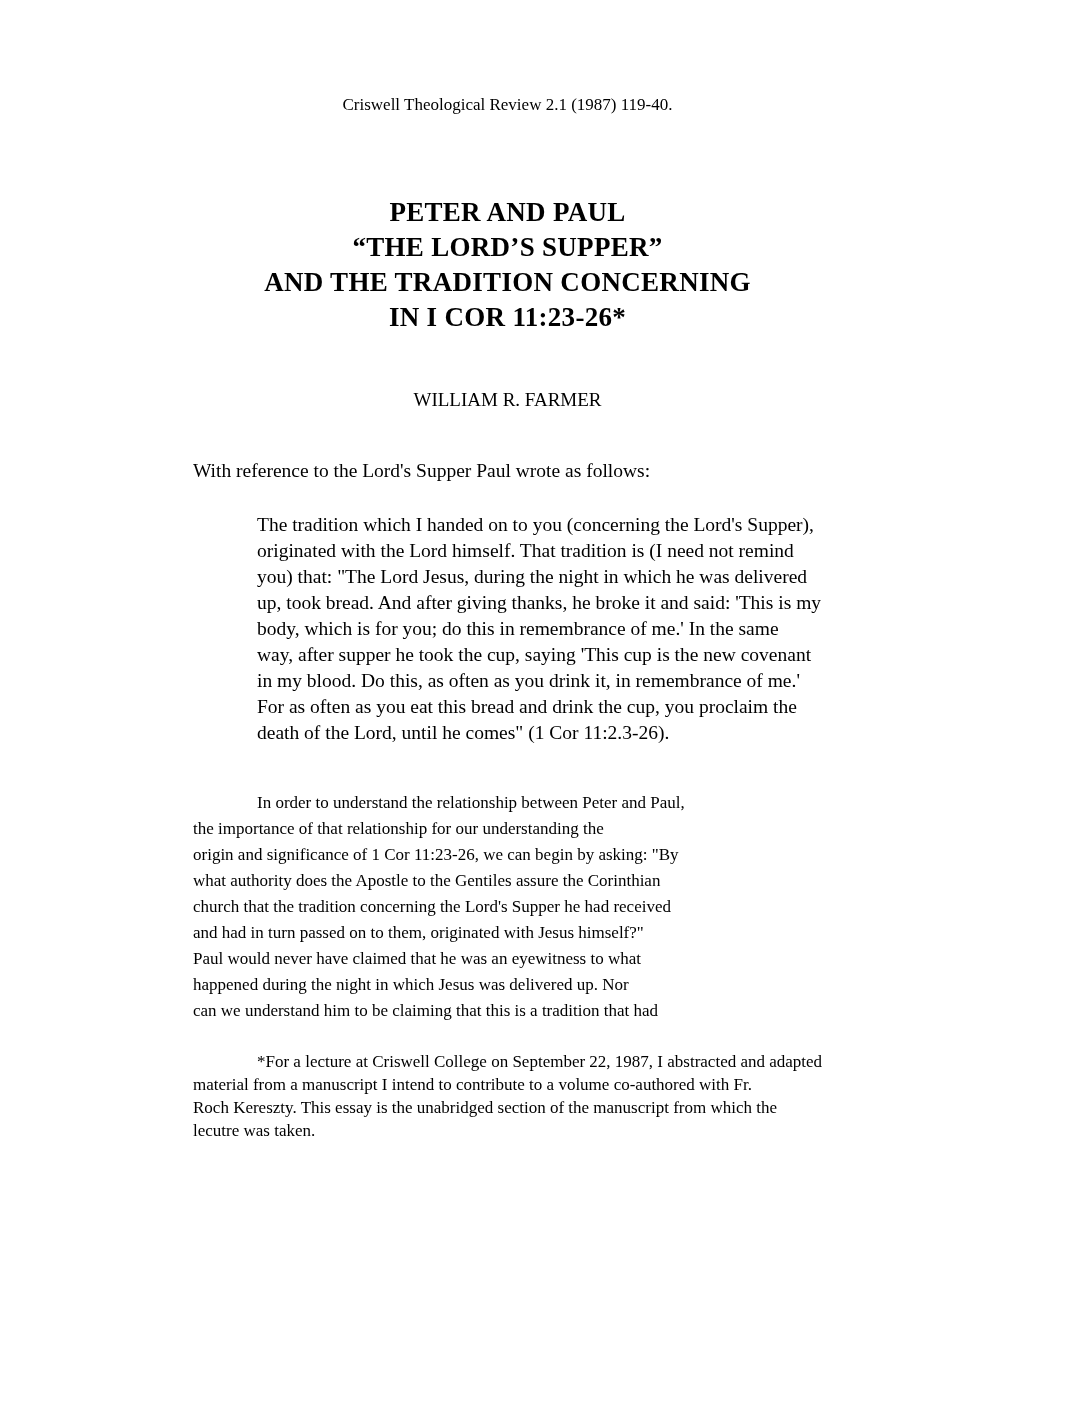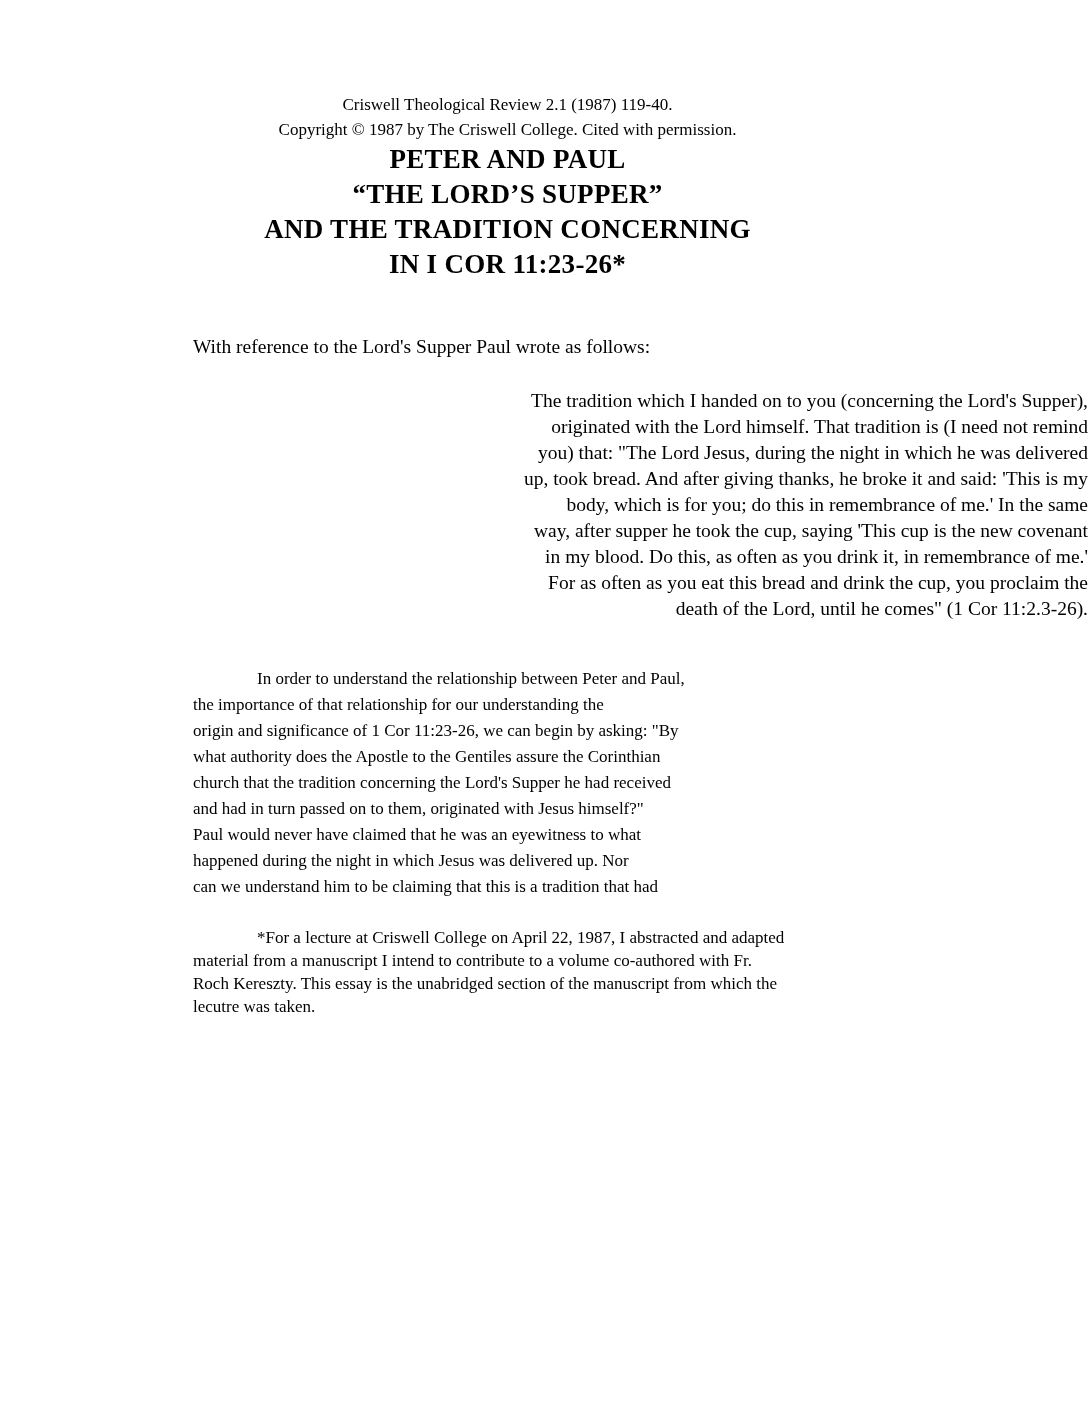--- a/index.html
+++ b/index.html
@@ -20,20 +20,21 @@
   .centered {
     width: 1015px;
     text-align: center;
   }
   .journal-header {
     padding-top: 92px;
     font-size: 17px;
     line-height: 25px;
   }
   .article-title {
+    margin-top: 78px;
     font-size: 27px;
     font-weight: bold;
     line-height: 35px;
     letter-spacing: 0.3px;
   }
   .author-block {
     margin-top: 52px;
     font-size: 19px;
     line-height: 26px;
   }
@@ -43,21 +44,20 @@
     font-size: 19.5px;
     line-height: 26px;
     white-space: pre;
   }
   .block-quote {
     margin-top: 28px;
     margin-left: 257px;
     font-size: 19.5px;
     line-height: 26px;
     white-space: pre;
-    text-align: right;
   }
   .body-paragraph {
     margin-top: 44px;
     margin-left: 193px;
     font-size: 17px;
     line-height: 26px;
     white-space: pre;
     text-indent: 64px;
   }
   .footnote {
@@ -71,31 +71,31 @@
 </style>
 </head>
 <body>
 
 <div class="page">
 
   <div class="centered">
 
     <div class="journal-header">
       <div>Criswell Theological Review 2.1 (1987) 119-40.</div>
-      <div>Copyright © 1987 by The Criswell College. Cited with permission.</div>
     </div>
 
     <div class="article-title">
       <div>PETER AND PAUL</div>
       <div>“THE LORD’S SUPPER”</div>
       <div>AND THE TRADITION CONCERNING</div>
       <div>IN I COR 11:23-26*</div>
     </div>
 
     <div class="author-block">
+      <div>WILLIAM R. FARMER</div>
     </div>
 
   </div>
 
   <div class="intro">With reference to the Lord's Supper Paul wrote as follows:</div>
 
   <div class="block-quote">The tradition which I handed on to you (concerning the Lord's Supper),
 originated with the Lord himself. That tradition is (I need not remind
 you) that: "The Lord Jesus, during the night in which he was delivered
 up, took bread. And after giving thanks, he broke it and said: 'This is my
@@ -108,18 +108,18 @@
   <div class="body-paragraph">In order to understand the relationship between Peter and Paul,
 the importance of that relationship for our understanding the
 origin and significance of 1 Cor 11:23-26, we can begin by asking: "By
 what authority does the Apostle to the Gentiles assure the Corinthian
 church that the tradition concerning the Lord's Supper he had received
 and had in turn passed on to them, originated with Jesus himself?"
 Paul would never have claimed that he was an eyewitness to what
 happened during the night in which Jesus was delivered up. Nor
 can we understand him to be claiming that this is a tradition that had</div>
 
-  <div class="footnote">*For a lecture at Criswell College on April 22, 1987, I abstracted and adapted
+  <div class="footnote">*For a lecture at Criswell College on September 22, 1987, I abstracted and adapted
 material from a manuscript I intend to contribute to a volume co-authored with Fr.
 Roch Kereszty. This essay is the unabridged section of the manuscript from which the
 lecutre was taken.</div>
 
 </div>
 
 </body></html>

